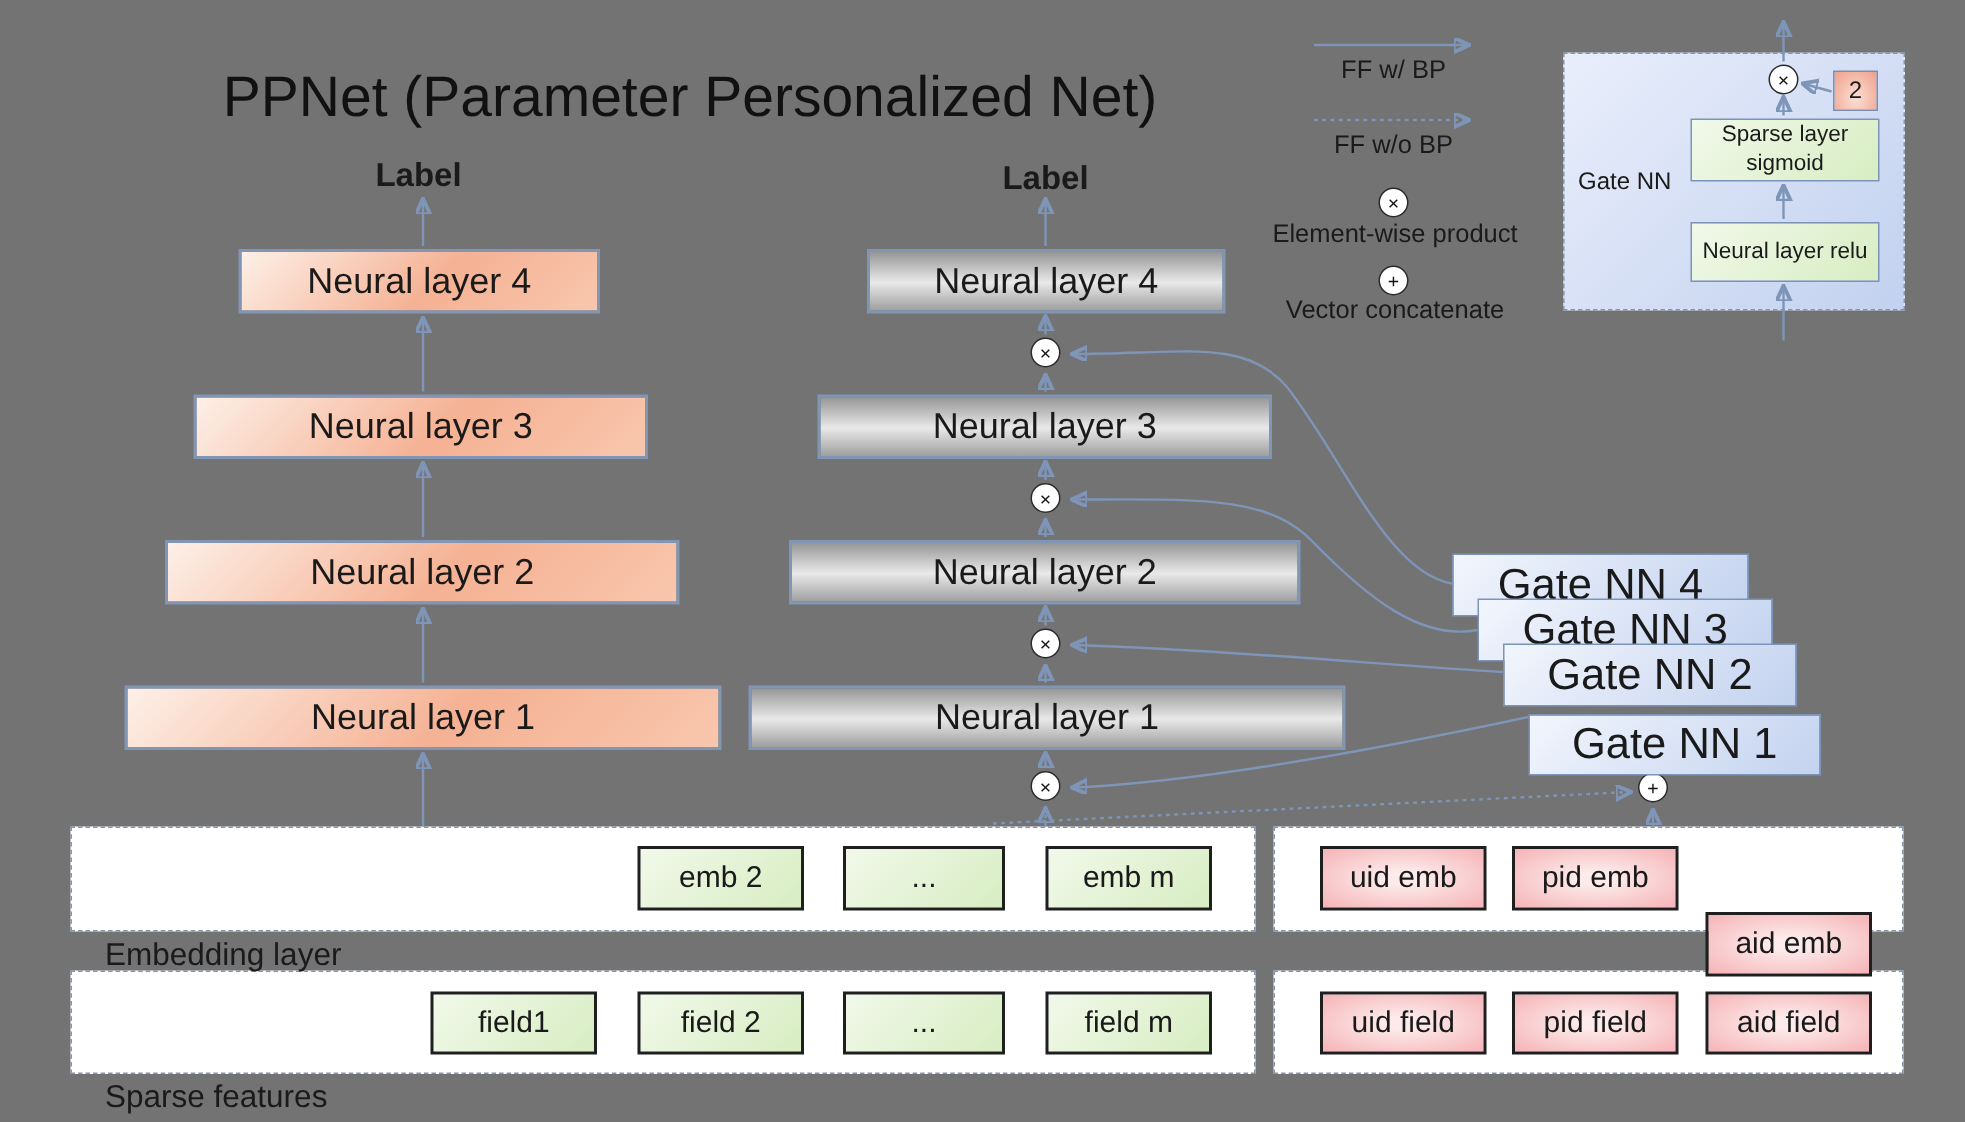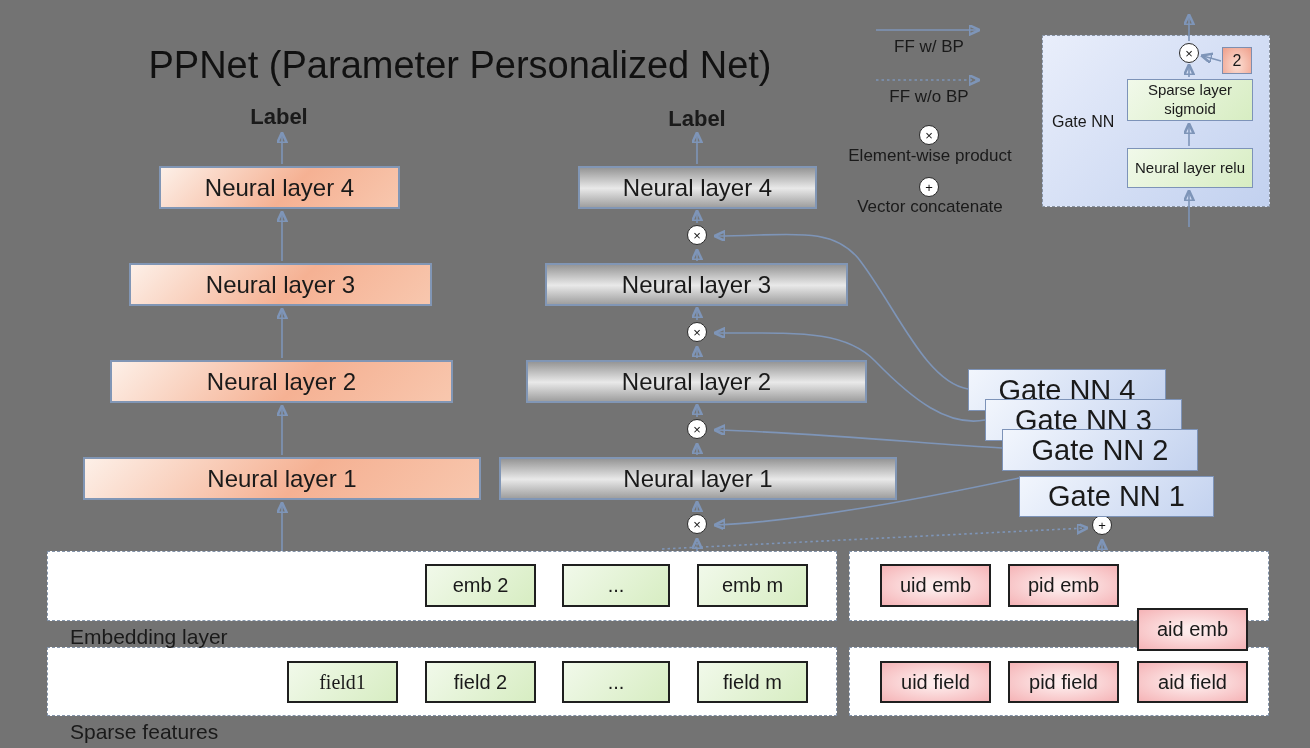--- a/index.html
+++ b/index.html
@@ -146,21 +146,21 @@
   <div class="abs greenbox cellfont" style="left:425px;top:564px;width:111px;height:43px;">emb 2</div>
   <div class="abs greenbox cellfont" style="left:562px;top:564px;width:108px;height:43px;">...</div>
   <div class="abs greenbox cellfont" style="left:697px;top:564px;width:111px;height:43px;">emb m</div>
   <div class="abs pinkbox cellfont" style="left:880px;top:564px;width:111px;height:43px;">uid emb</div>
   <div class="abs pinkbox cellfont" style="left:1008px;top:564px;width:111px;height:43px;">pid emb</div>
   <div class="abs pinkbox cellfont" style="left:1137px;top:564px;width:111px;height:43px;margin-top:44px;">aid emb</div>
 
   <div class="abs container" style="left:47px;top:647px;width:790px;height:69px;"></div>
   <div class="abs container" style="left:849px;top:647px;width:420px;height:69px;"></div>
   <div class="abs rowlabel" style="left:70px;top:672px;z-index:3;">Sparse features</div>
-  <div class="abs greenbox cellfont" style="left:287px;top:661px;width:111px;height:42px;font-family:Liberation Serif, serif;">field1</div>
+  <div class="abs greenbox cellfont" style="left:287px;top:661px;width:111px;height:42px;">field1</div>
   <div class="abs greenbox cellfont" style="left:425px;top:661px;width:111px;height:42px;">field 2</div>
   <div class="abs greenbox cellfont" style="left:562px;top:661px;width:108px;height:42px;">...</div>
   <div class="abs greenbox cellfont" style="left:697px;top:661px;width:111px;height:42px;">field m</div>
   <div class="abs pinkbox cellfont" style="left:880px;top:661px;width:111px;height:42px;">uid field</div>
   <div class="abs pinkbox cellfont" style="left:1008px;top:661px;width:111px;height:42px;">pid field</div>
   <div class="abs pinkbox cellfont" style="left:1137px;top:661px;width:111px;height:42px;">aid field</div>
 
 </div>
 
 </body></html>

